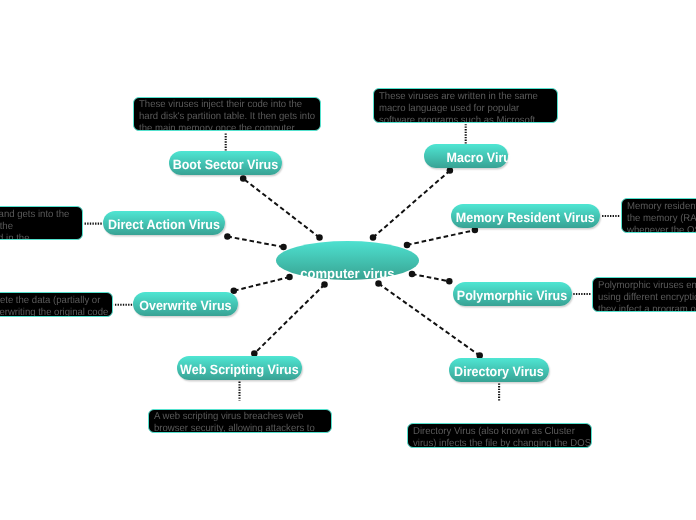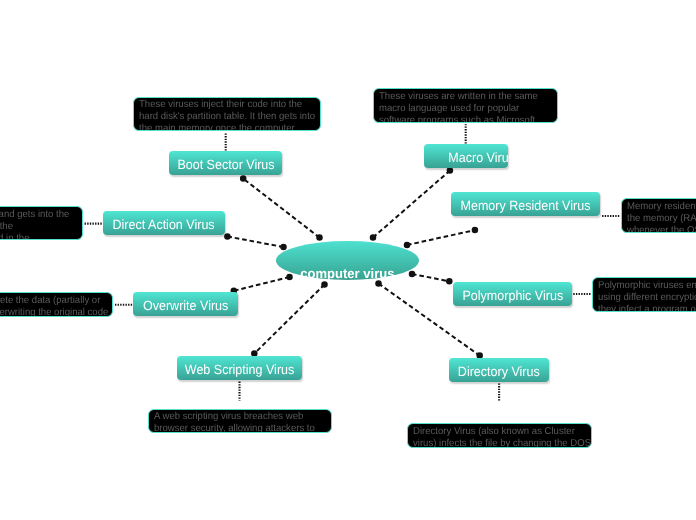--- a/index.html
+++ b/index.html
@@ -7,40 +7,40 @@
   body{width:696px;height:520px;overflow:hidden;
        font-family:"Liberation Sans",sans-serif;
        -webkit-font-smoothing:antialiased;text-rendering:geometricPrecision;}
   #stage{position:relative;width:696px;height:520px;overflow:hidden;background:#fff;}
   svg.links{position:absolute;left:0;top:0;width:696px;height:520px;pointer-events:none;}
   .branch-link{stroke:#111;stroke-width:2;stroke-dasharray:4.6 2.9;stroke-linecap:butt;fill:none;}
   .leaf-link{stroke:#111;stroke-width:2.1;stroke-dasharray:1.36 1.27;stroke-linecap:butt;fill:none;}
   .dot{fill:#111;}
 
   .node{position:absolute;box-sizing:border-box;display:flex;align-items:center;justify-content:center;
-        color:#fff;font-weight:normal;font-size:13.4px;border-radius:4px;white-space:nowrap;
+        color:#fff;font-weight:bold;font-size:13.4px;border-radius:12px;white-space:nowrap;
         background:linear-gradient(180deg,#4fe6d3 0%,#38a294 100%);
         box-shadow:1px 1.5px 1.6px rgba(0,0,0,0.18);}
   .node>span{display:inline-block;transform:scaleX(0.935) translateY(0.9px);}
 
   .central{position:absolute;box-sizing:border-box;display:flex;align-items:flex-end;justify-content:center;
         color:#fff;font-weight:bold;font-size:13.4px;border-radius:50%;white-space:nowrap;
         background:linear-gradient(180deg,#4ee1d0 0%,#38a291 100%);
         left:276px;top:241px;width:143px;height:39px;}
   .central>span{display:inline-block;transform:scaleX(0.974) translateY(0.9px);}
 
   .tbox{position:absolute;box-sizing:border-box;border:1.4px solid #54e1ce;border-radius:6px;
         background:#000000;color:#5a5a5a;font-size:10px;line-height:12px;
         padding:1.8px 5px 0 5px;overflow:hidden;}
   .tbox>span{display:block;transform:scaleX(0.956);transform-origin:0 0;}
 
   .n0{left:169px;top:151px;width:113px;height:24px;}
   .n1{left:424px;top:144px;width:84px;height:24px;padding-left:32px;}
   .n2{left:103px;top:211px;width:122px;height:24px;}
-  .n3{left:451px;top:192px;width:149px;height:24px;}
+  .n3{left:451px;top:204px;width:149px;height:24px;}
   .n4{left:133px;top:292px;width:105px;height:24px;}
   .n5{left:453px;top:282px;width:119px;height:24px;}
   .n6{left:177px;top:356px;width:125px;height:24px;}
   .n7{left:449px;top:358px;width:100px;height:24px;}
   .b0{left:133px;top:96.5px;width:188px;height:34px;}
   .b0>span{width:185.15px;}
   .b1{left:373.4px;top:88.4px;width:184.3px;height:34.8px;}
   .b1>span{width:186.19px;}
   .b2{left:-127.6px;top:206.3px;width:210.4px;height:34.0px;}
   .b2>span{width:207.11px;}

